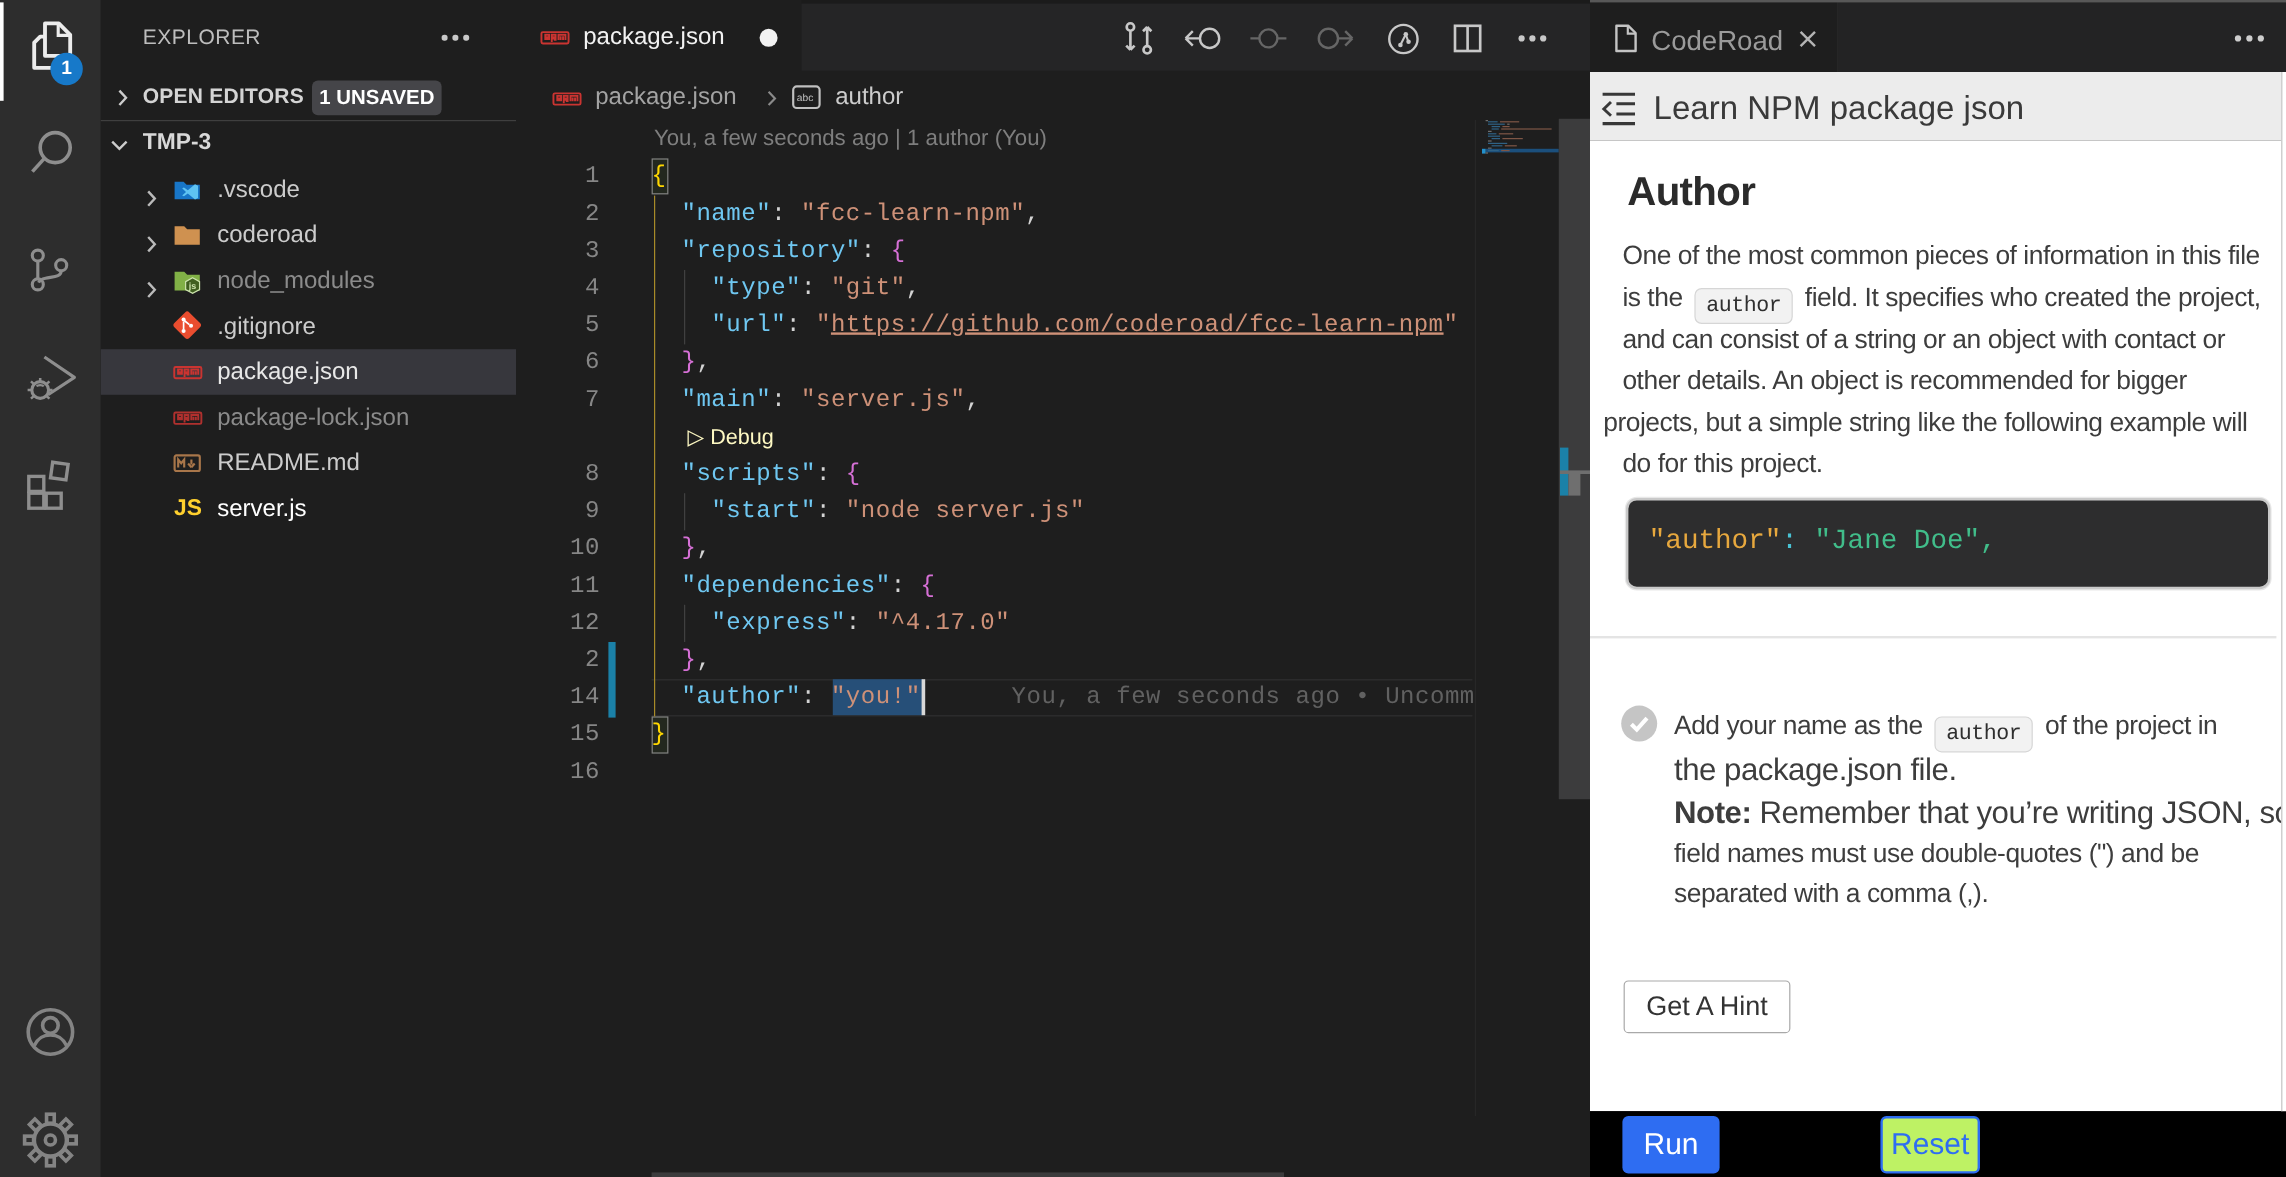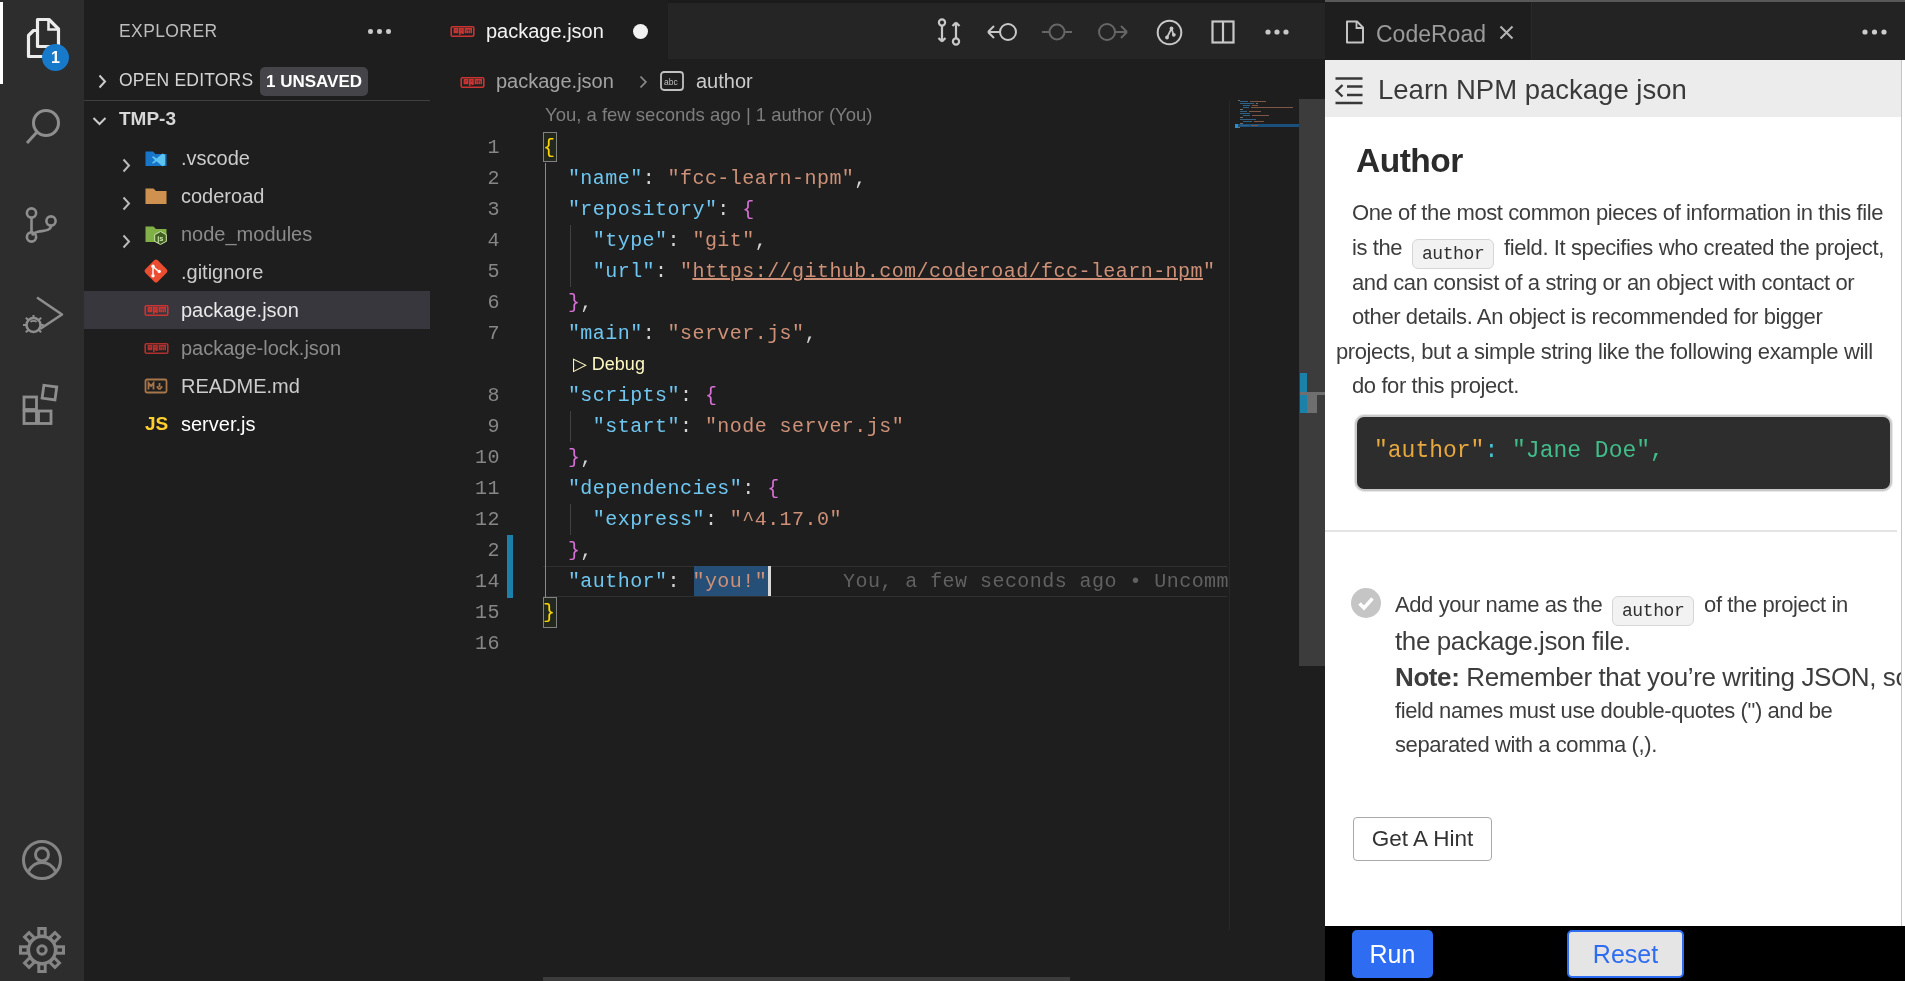--- a/index.html
+++ b/index.html
@@ -63,21 +63,21 @@
 <div class="abs" style="left:84px;top:0;width:346px;height:981px;background:#1e1e1e"></div>
 <div class="abs" style="left:119px;top:21px;font-size:17.5px;color:#bdbdbd;letter-spacing:0.4px">EXPLORER</div>
 <div class="abs" style="left:368px;top:29px;width:26px;height:6px">
     <i style="position:absolute;left:0;top:0;width:4.5px;height:4.5px;border-radius:50%;background:#c9c9c9"></i>
     <i style="position:absolute;left:9px;top:0;width:4.5px;height:4.5px;border-radius:50%;background:#c9c9c9"></i>
     <i style="position:absolute;left:18px;top:0;width:4.5px;height:4.5px;border-radius:50%;background:#c9c9c9"></i>
   </div>
 <svg style="left:97px;top:74px" width="10" height="15" viewBox="0 0 10 15" fill="none" stroke="#cccccc" stroke-width="2">
     <path d="M2.5 1.5 L8 7.5 L2.5 13.5"></path>
   </svg>
-<div class="abs" style="left:119px;top:70px;font-size:17.5px;font-weight:normal;color:#d4d4d4;letter-spacing:0.2px">OPEN&nbsp;EDITORS</div>
+<div class="abs" style="left:119px;top:70px;font-size:17.5px;font-weight:bold;color:#d4d4d4;letter-spacing:0.2px">OPEN&nbsp;EDITORS</div>
 <div class="abs" style="left:260px;top:67px;width:108px;height:29px;background:#454549;border-radius:5px;color:#ffffff;font-weight:bold;font-size:17px;text-align:center;line-height:29px">1&nbsp;UNSAVED</div>
 <div class="abs" style="left:84px;top:100px;width:346px;height:1px;background:#3f3f3f"></div>
 <svg style="left:92px;top:116px" width="15" height="10" viewBox="0 0 15 10" fill="none" stroke="#cccccc" stroke-width="2">
     <path d="M1.5 2 L7.5 8 L13.5 2"></path>
   </svg>
 <div class="abs" style="left:119px;top:108px;font-size:19px;font-weight:bold;color:#d8d8d8">TMP-3</div>
 <div class="abs" style="left:84px;top:291px;width:346px;height:38px;background:#37373d"></div>
 <svg style="left:121px;top:158px" width="10" height="15" viewBox="0 0 10 15" fill="none" stroke="#bababa" stroke-width="2">
     <path d="M2.5 1.5 L8 7.5 L2.5 13.5"></path>
   </svg>
@@ -330,13 +330,13 @@
 <path d="M8.5 15.5 L13 20 L21.5 10.5" fill="none" stroke="#ffffff" stroke-width="3.4"></path>
   </svg>
 <div class="abs" style="left:1395px;top:588px;height:34px;line-height:34px;font-size:22px;letter-spacing:-0.4px;color:#3d3d3d;white-space:nowrap">Add your name as the <span style="display:inline-block;background:#f2f2f2;border:1.5px solid #d6d6d6;border-radius:6px;font-family:'Liberation Mono',monospace;font-size:18px;line-height:28px;padding:0 9px;margin:0 4px;color:#2f2f2f;vertical-align:-4px">author</span> of the project in</div>
 <div class="abs" style="left:1395px;top:624px;height:34px;line-height:34px;font-size:26px;letter-spacing:-0.4px;color:#3d3d3d;white-space:nowrap">the package.json file.</div>
 <div class="abs" style="left:1395px;top:659.5px;height:34px;line-height:34px;font-size:26px;letter-spacing:-0.4px;color:#3d3d3d;white-space:nowrap"><b>Note:</b> Remember that you’re writing JSON, so all</div>
 <div class="abs" style="left:1395px;top:694px;height:34px;line-height:34px;font-size:22px;letter-spacing:-0.4px;color:#3d3d3d;white-space:nowrap">field names must use double-quotes (") and be</div>
 <div class="abs" style="left:1395px;top:728px;height:34px;line-height:34px;font-size:22px;letter-spacing:-0.4px;color:#3d3d3d;white-space:nowrap">separated with a comma (,).</div>
 <div class="abs" style="left:1353px;top:817px;width:139px;height:44px;border:1.5px solid #a9a9a9;border-radius:4px;font-size:22.5px;color:#333;text-align:center;line-height:42px">Get A Hint</div>
 <div class="abs" style="left:1325px;top:926px;width:580px;height:55px;background:#000000"></div>
 <div class="abs" style="left:1352px;top:930px;width:81px;height:48px;background:#2e6df2;border-radius:5px;color:#ffffff;font-size:25px;text-align:center;line-height:48px">Run</div>
-<div class="abs" style="left:1567px;top:930px;width:117px;height:48px;background:#e5e5e5;border:2px solid #2e6df2;border-radius:5px;color:#2e6df2;font-size:25px;text-align:center;line-height:44px">Reset</div>
+<div class="abs" style="left:1567px;top:930px;width:83px;height:48px;background:#bef264;border:2px solid #2e6df2;border-radius:5px;color:#2e6df2;font-size:25px;text-align:center;line-height:44px">Reset</div>
 <div class="abs" style="left:1901px;top:60px;width:4px;height:866px;background:#ffffff;border-left:1px solid #c4c4c4"></div>
 </body></html>

